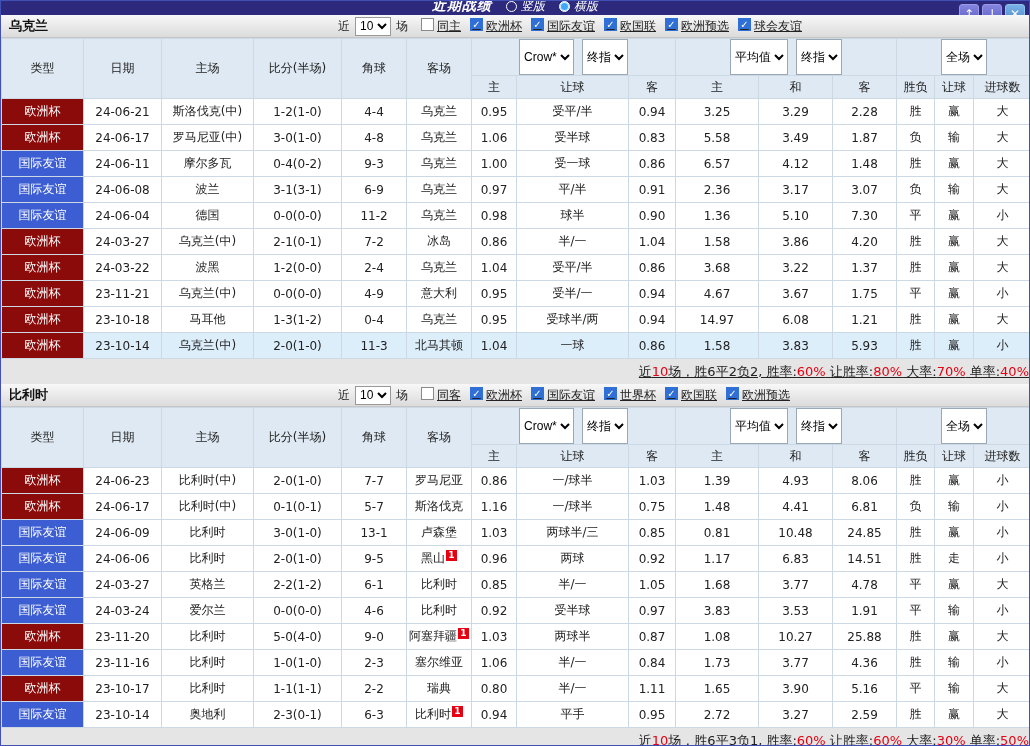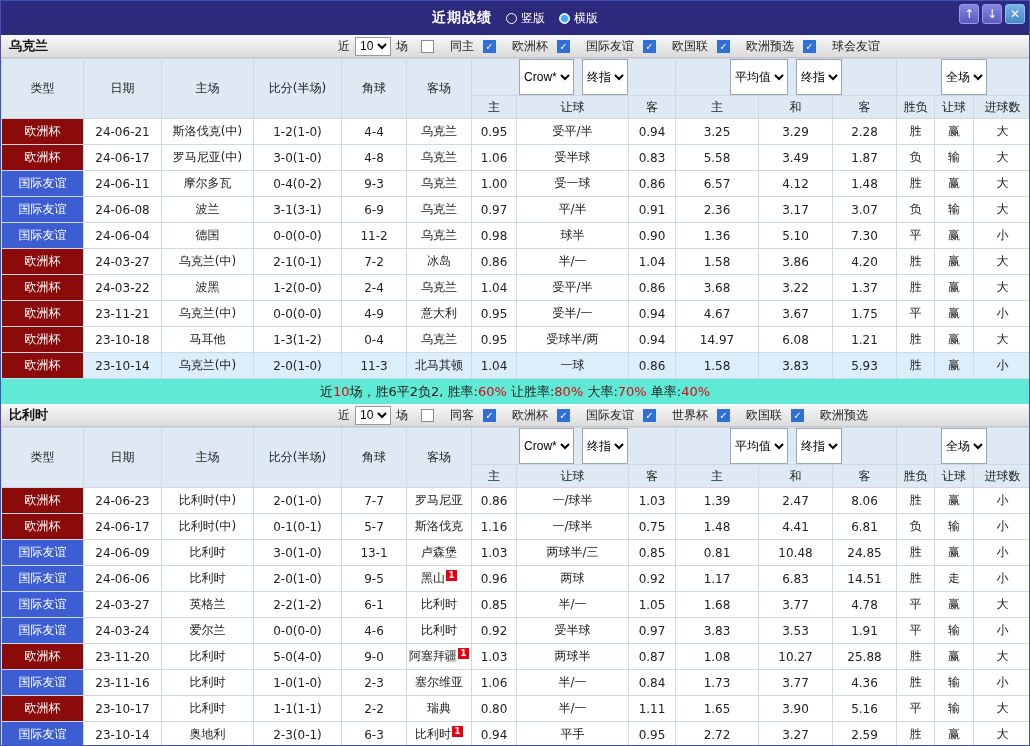--- a/index.html
+++ b/index.html
@@ -1,39 +1,39 @@
 <!DOCTYPE html>
 <html style="--titlebar-bg: #2d2a7d; --euro-cup-bg: #8b0b0b; --friendly-bg: #3d5ed2; --c-red: #e60012; --c-green: #008800; --c-blue: #1414cc; --team-green: #009933; --team-olive: #999900; --header-bg: #dfe9f3; --highlight-bg: #ddeefb; --euro-col-bg: #eaf4fd; --checkbox-blue: #2f6fd6;"><head>
 <meta charset="utf-8">
 <style>
   * { margin:0; padding:0; box-sizing:border-box; }
   html,body { background:#fff; }
   body { font-family:"DejaVu Sans","Liberation Sans",sans-serif; width:1030px; }
   .window { width:1030px; height:746px; background:#fff; border:1px solid #4050b5; overflow:hidden; }
 
   
-  .titlebar { height:34px; background:var(--titlebar-bg,#2d2a7d); display:flex; align-items:center; position:relative; color:#fff; }
+  .titlebar { height:14px; background:var(--titlebar-bg,#2d2a7d); display:flex; align-items:flex-end; position:relative; color:#fff;font-style:italic; }
   .title-group { margin:0 auto; display:flex; align-items:center; gap:14px; }
   .title { font-weight:bold; font-size:14px; letter-spacing:1px; }
   .radio-item { display:flex; align-items:center; gap:4px; font-size:12px; cursor:pointer; }
   .radio { width:11px; height:11px; border:1px solid #fff; border-radius:50%; background:transparent; }
   .radio.on { background:#3fa9f5; box-shadow: inset 0 0 0 1px #dff1ff; }
   .win-btns { position:absolute; right:4px; top:3px; display:flex; gap:3px; }
   .wbtn { width:20px; height:20px; border:1px solid #9a9ae8; background:linear-gradient(#8585e0,#5c5cc0); color:#fff;
           font-size:12px; line-height:18px; text-align:center; border-radius:3px; cursor:pointer; }
   .wbtn.close { background:linear-gradient(#7ab2e8,#4b87c8); border-color:#8fc0ee; }
 
   
   .section-bar { height:23px; background:linear-gradient(#f8f8f8,#dbdbdb); border-bottom:1px solid #c6c6c6;
                  display:flex; align-items:center; padding:0 8px; position:relative; }
   .team-name { font-weight:bold; font-size:13px; color:#111; }
   .filters { position:absolute; left:337px; display:flex; align-items:center; gap:5px; font-size:12px; color:#222; }
   .count-select { height:19px; font-size:12px; border:1px solid #999; background:#fff; }
   .cb-group { display:flex; align-items:center; gap:9px; margin-left:8px; }
-  .cb-item { display:inline-flex; align-items:center; gap:16px; cursor:pointer; }
+  .cb-item { display:inline-flex; gap:3px; cursor:pointer;text-decoration:underline; }
   .cb { display:inline-block; width:13px; height:13px; border:1px solid #8a8a8a; background:#fff; font-size:10px;
         line-height:12px; text-align:center; color:#fff; }
   .cb.on { background:var(--checkbox-blue,#2f6fd6); border-color:var(--checkbox-blue,#2f6fd6); }
 
   
   table.grid { width:1030px; border-collapse:collapse; table-layout:fixed; }
   .grid th, .grid td { border:1px solid #ccd8e4; text-align:center; font-size:12px; color:#222;
                        overflow:hidden; white-space:nowrap; }
   .grid thead th { background:var(--header-bg,#dfe9f3); font-weight:normal; height:23px; }
   .grid thead tr.sel-row th { height:26px; }
@@ -46,21 +46,21 @@
   tr.hl td { background:var(--highlight-bg,#ddeefb); }
   .team-green { color:var(--team-green,#009933); }
   .team-olive { color:var(--team-olive,#999900); }
   .txt-red   { color:var(--c-red,#e60012); }
   .txt-green { color:var(--c-green,#008800); }
   .txt-blue  { color:var(--c-blue,#1414cc); }
   .badge { display:inline-block; background:var(--c-red,#e60012); color:#fff; font-size:9px; width:11px; height:11px;
            line-height:11px; margin-left:1px; vertical-align:4px; font-weight:bold; }
 
   
-  .summary { height:25px; line-height:25px; text-align:center; font-size:13px; color:#222; background:#5eead4; }
+  .summary { height:25px; line-height:25px; text-align:right; font-size:13px; color:#222; background:#e5e5e5;text-decoration:underline; }
   .summary .red { color:var(--c-red,#e60012); }
 </style>
 </head>
 <body>
 
 <div class="window">
 
   <header class="titlebar">
     <div class="title-group">
       <span class="title">近期战绩</span>
@@ -431,21 +431,21 @@
             <td class="type type-euro">欧洲杯</td>
             <td>24-06-23</td>
             <td class="team-green">比利时(中)</td>
             <td>2-0(1-0)</td>
             <td>7-7</td>
             <td>罗马尼亚</td>
             <td>0.86</td>
             <td>一/球半</td>
             <td>1.03</td>
             <td class="eu">1.39</td>
-            <td class="eu">2.47</td>
+            <td class="eu">4.93</td>
             <td class="eu">8.06</td>
             <td class="txt-red">胜</td>
             <td class="txt-red">赢</td>
             <td class="txt-blue">小</td>
           </tr>
           <tr>
             <td class="type type-euro">欧洲杯</td>
             <td>24-06-17</td>
             <td class="team-green">比利时(中)</td>
             <td>0-1(0-1)</td>

